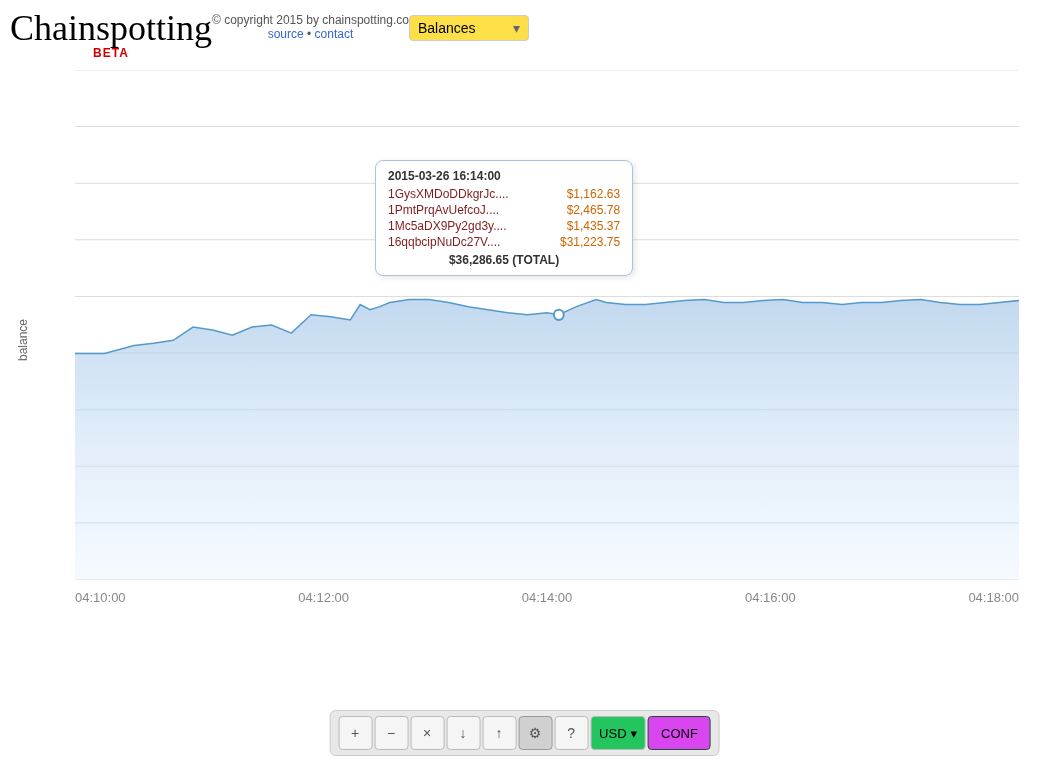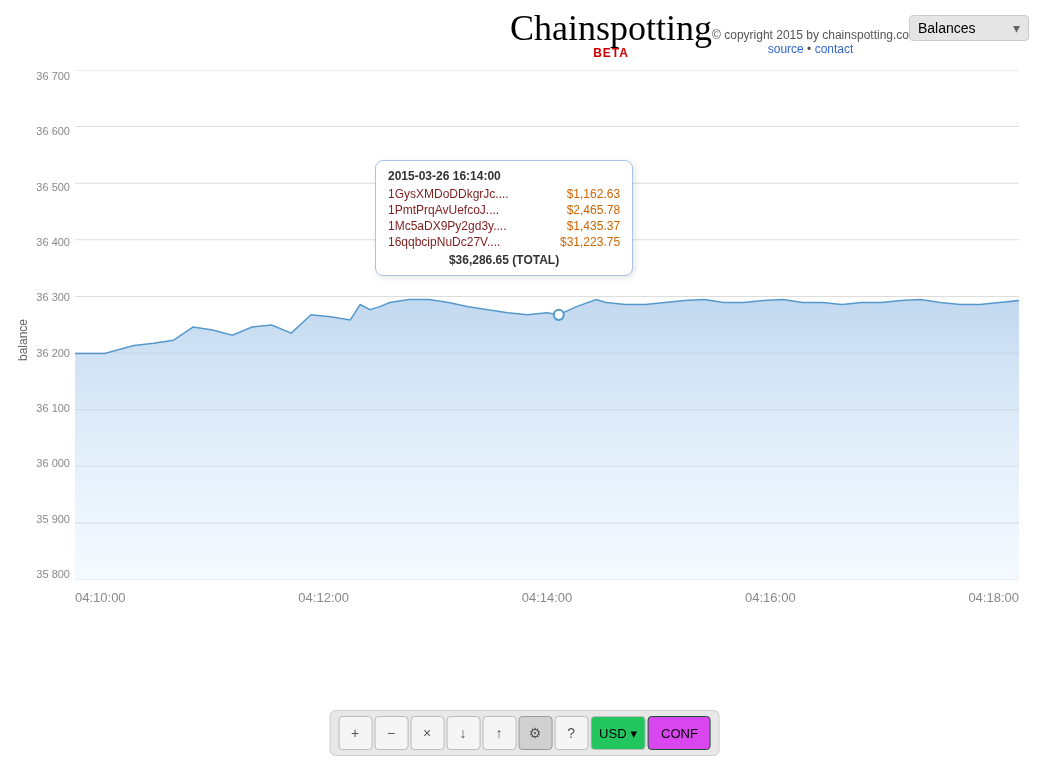--- a/index.html
+++ b/index.html
@@ -9,21 +9,21 @@
       width: 1049px;
       height: 774px;
       overflow: hidden;
       position: relative;
     }
 
     
     .header {
       display: flex;
       align-items: flex-start;
-      justify-content: flex-end;
+      justify-content: flex-start;
       padding: 10px 20px 0 10px;
     }
     .logo-area {
       display: flex;
       flex-direction: column;
       align-items: center;
     }
     .logo-text {
       font-family: 'Brush Script MT', cursive;
       font-size: 36px;
@@ -33,34 +33,34 @@
     .beta-label {
       color: #cc0000;
       font-size: 12px;
       font-weight: bold;
       letter-spacing: 1px;
     }
     .header-center {
       text-align: center;
       font-size: 12px;
       color: #555;
-      margin-top: 18px;
+      margin-top: 3px;
     }
     .header-center a {
       color: #3366cc;
       text-decoration: none;
     }
 
     
     .balances-dropdown {
       display: flex;
       align-items: center;
       border: 1px solid #ccc;
       border-radius: 4px;
-      background: #e5e5e5;
+      background: #fde047;
       padding: 4px 8px;
       font-size: 14px;
       cursor: pointer;
       min-width: 120px;
       justify-content: space-between;
       margin-top: 5px;
     }
     .balances-dropdown .chevron {
       margin-left: 8px;
       color: #666;
@@ -234,32 +234,20 @@
   <div class="balances-dropdown">
     <span>Balances</span>
     <span class="chevron">▾</span>
   </div>
 </div>
 
 <div class="chart-container">
 
   <div class="y-axis-label">balance</div>
 
-  <div class="y-ticks">
-    <span class="y-tick">36 700</span>
-    <span class="y-tick">36 600</span>
-    <span class="y-tick">36 500</span>
-    <span class="y-tick">36 400</span>
-    <span class="y-tick">36 300</span>
-    <span class="y-tick">36 200</span>
-    <span class="y-tick">36 100</span>
-    <span class="y-tick">36 000</span>
-    <span class="y-tick">35 900</span>
-    <span class="y-tick">35 800</span>
-  </div>
 
   <div class="chart-inner">
     <svg class="chart-svg" viewBox="0 0 960 500" preserveAspectRatio="none" id="chart-svg">
 
       <line class="grid-line" x1="0" y1="0" x2="960" y2="0"></line>
       <line class="grid-line" x1="0" y1="55.5" x2="960" y2="55.5"></line>
       <line class="grid-line" x1="0" y1="111" x2="960" y2="111"></line>
       <line class="grid-line" x1="0" y1="166.5" x2="960" y2="166.5"></line>
       <line class="grid-line" x1="0" y1="222" x2="960" y2="222"></line>
       <line class="grid-line" x1="0" y1="277.5" x2="960" y2="277.5"></line>

